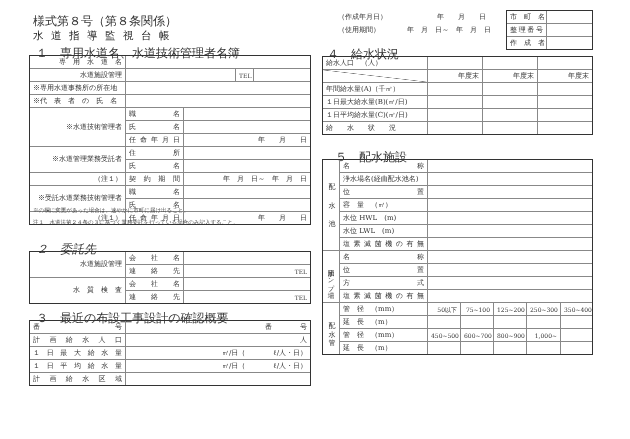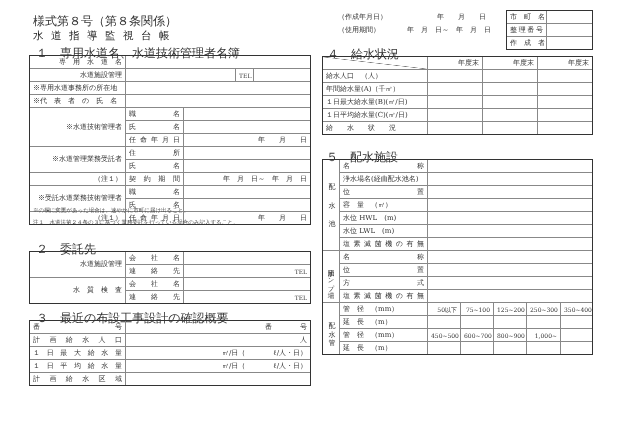--- a/index.html
+++ b/index.html
@@ -123,21 +123,21 @@
   <tr>
     <td class="c">（注１）</td>
     <td class="jl">任命年月日</td>
     <td colspan="3" class="c">年　　月　　日</td>
   </tr>
 </tbody>
   </table>
 <div class="abs note" style="left:33px;top:207px;">※の欄に変更があった場合は、速やかに市町に届け出ること。</div>
 <div class="abs note" style="left:33px;top:219px;">注１　水道法第２４条の３に基づく業務委託を行っている場合のみ記入すること。</div>
 
-<div class="abs sec" style="left:36px;top:241px;">２　委託先</div>
+<div class="abs sec" style="left:36px;top:241px;font-style:italic;">２　委託先</div>
 <table class="outer" style="left:29px;top:251px;width:281px;">
   <colgroup>
       <col style="width:96px">
       <col style="width:58px">
       <col style="width:127px">
     </colgroup>
   <tbody>
       <tr>
     <td rowspan="2" class="c">水道施設管理</td>
     <td class="jl">会　社　名</td>
@@ -192,32 +192,32 @@
 <div class="abs sec" style="left:327px;top:46px;">４　給水状況</div>
 <table class="outer" style="left:322px;top:56px;width:270px;">
   <colgroup>
       <col style="width:105px">
       <col style="width:55px">
       <col style="width:55px">
       <col style="width:55px">
     </colgroup>
   <tbody>
       <tr>
+        <td>給水人口　（人）</td>
+        <td></td>
+        <td></td>
+        <td></td>
+      </tr>
+  <tr>
     <td class="diag"></td>
     <td class="r">年度末</td>
     <td class="r">年度末</td>
     <td class="r">年度末</td>
   </tr>
   <tr>
-        <td>給水人口　（人）</td>
-        <td></td>
-        <td></td>
-        <td></td>
-      </tr>
-  <tr>
         <td>年間給水量(A)（千㎥）</td>
         <td></td>
         <td></td>
         <td></td>
       </tr>
   <tr>
         <td>１日最大給水量(B)(㎥/日)</td>
         <td></td>
         <td></td>
         <td></td>
@@ -230,21 +230,21 @@
       </tr>
   <tr>
         <td>給　　水　　状　　況</td>
         <td></td>
         <td></td>
         <td></td>
       </tr>
 </tbody>
   </table>
 
-<div class="abs sec" style="left:326px;top:149px;">５　配水施設</div>
+<div class="abs sec" style="left:335px;top:149px;">５　配水施設</div>
 <table class="outer" style="left:322px;top:159px;width:270px;">
   <colgroup>
       <col style="width:17px">
       <col style="width:88px">
       <col style="width:33px">
       <col style="width:33px">
       <col style="width:33px">
       <col style="width:34px">
       <col style="width:32px">
     </colgroup>

